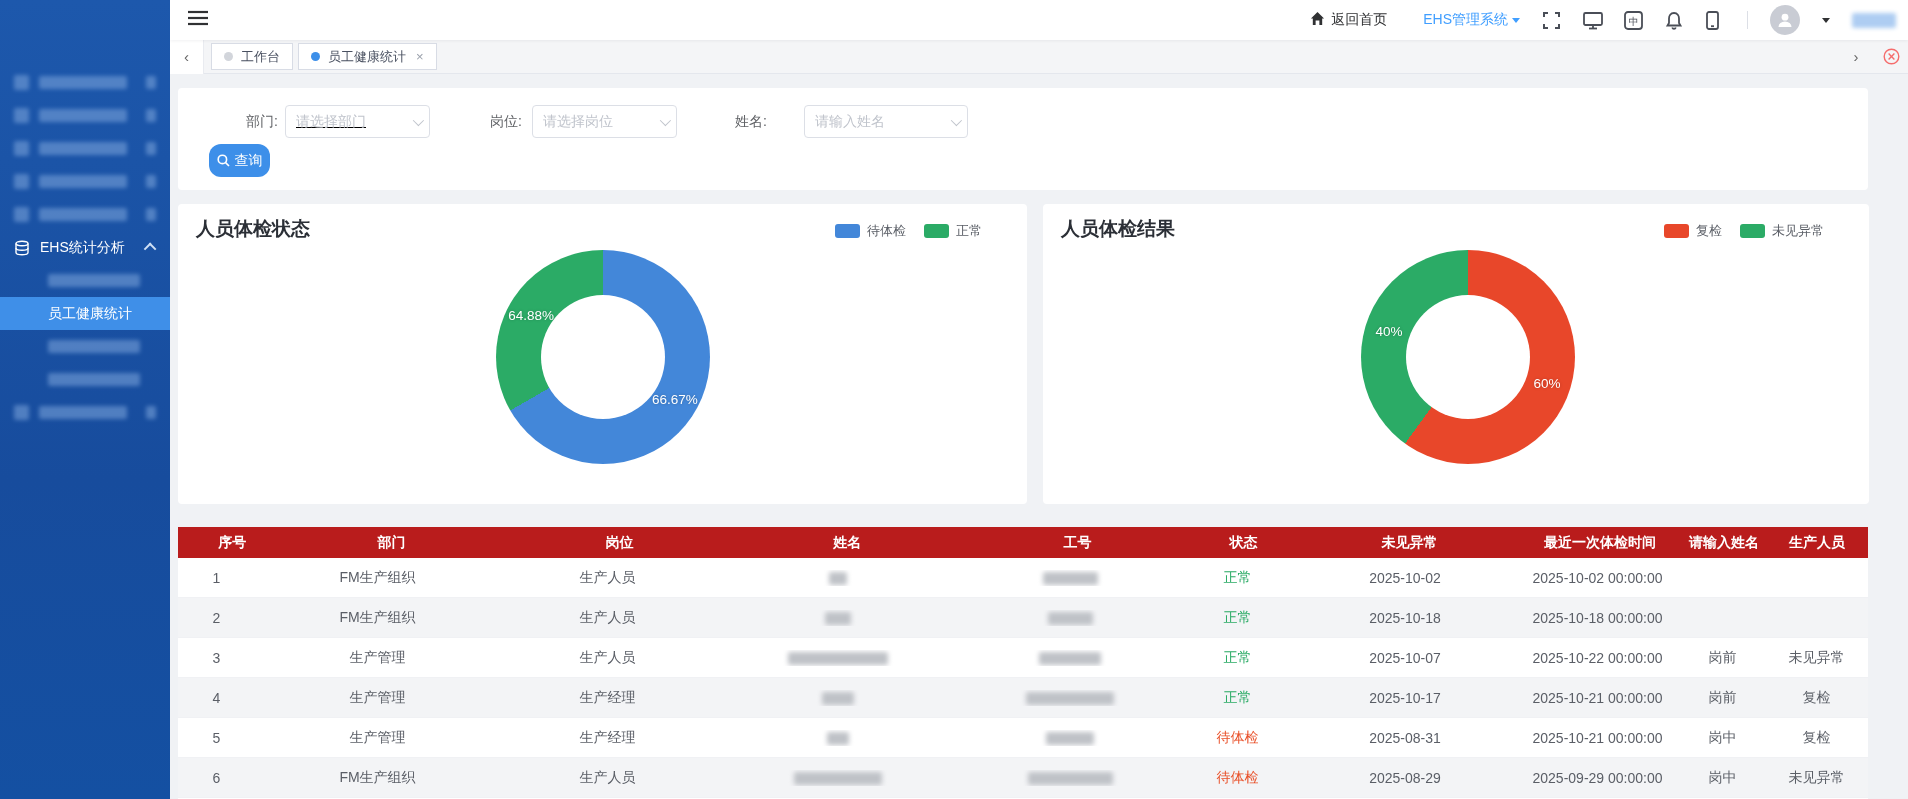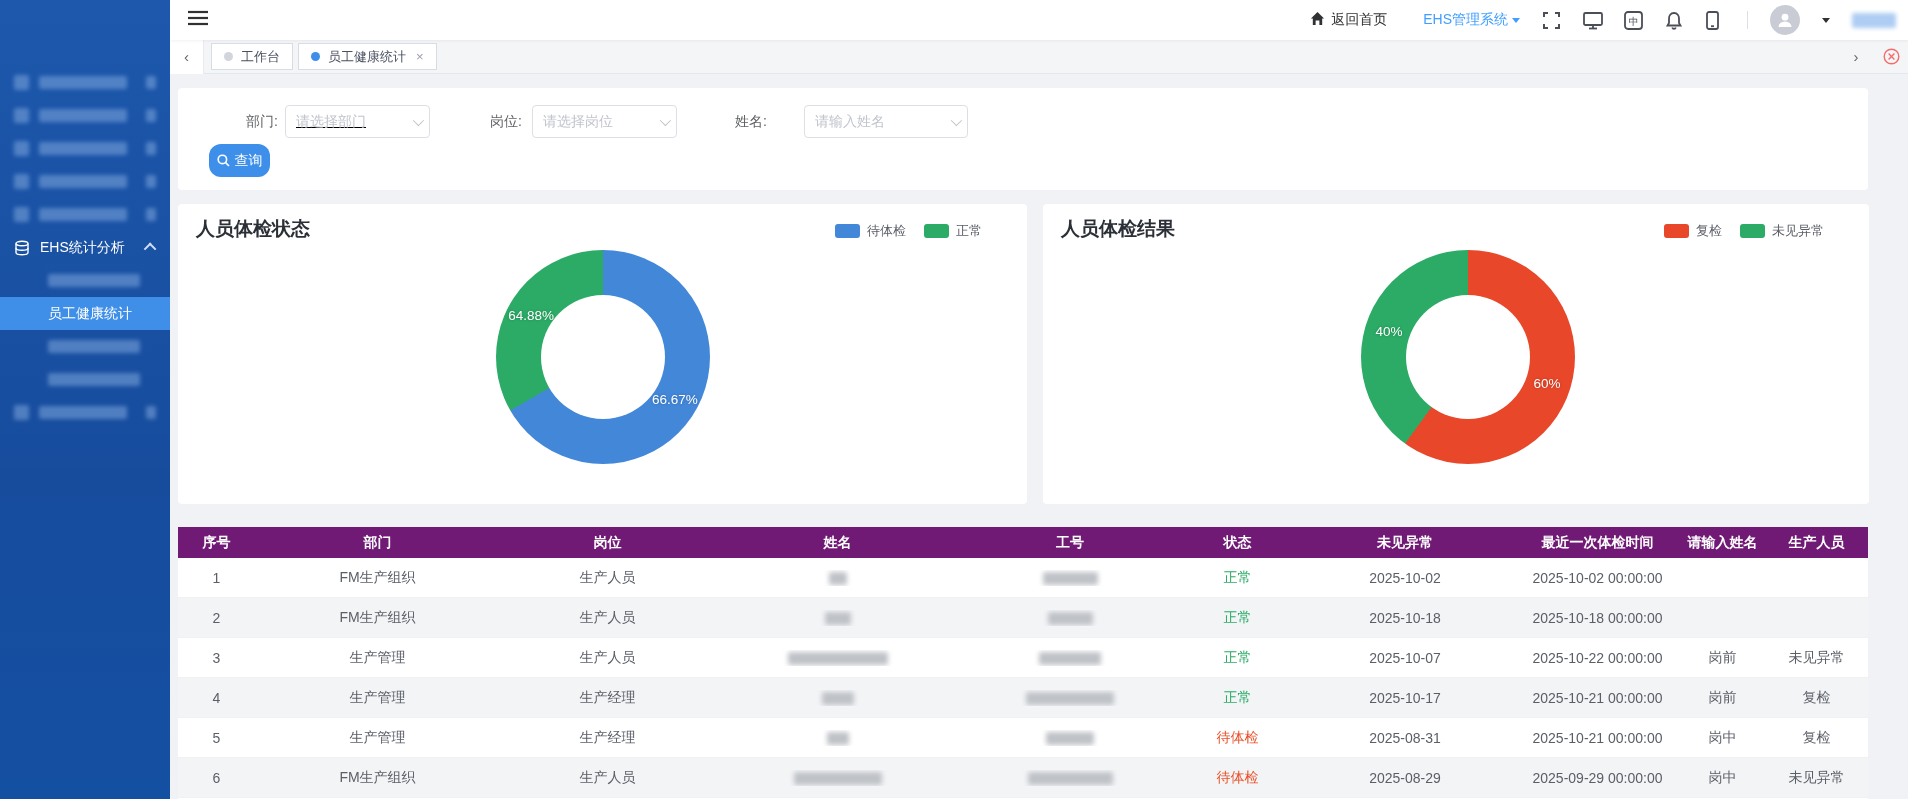--- a/index.html
+++ b/index.html
@@ -75,21 +75,21 @@
   .lg-swatch { width:25px; height:14px; border-radius:3px; }
   .lg-label { font-size:13px; color:#5a5e66; }
   .donut { position:absolute; width:214px; height:214px; border-radius:50%; }
   .donut .hole { position:absolute; left:50%; top:50%; width:124px; height:124px; margin:-62px 0 0 -62px;
                  border-radius:50%; background:#fff; }
   .slice-label { position:absolute; transform:translate(-50%,-50%); color:#fff; font-size:13.5px;
                  text-shadow:0 0 3px rgba(0,0,0,.25); white-space:nowrap; z-index:2; }
 
   
   .table-card { left:8px; top:453px; width:1690px; height:272px; border-radius:0; background:#fff; overflow:hidden; }
-  .t-header { display:flex; height:31px; background:#701a75; align-items:center; }
+  .t-header { display:flex; height:31px; background:#b91c1c; align-items:center;padding-left:16px; }
   .t-hcell { font-size:14px; font-weight:700; color:#fff; text-align:center; }
   .t-row { display:flex; height:40px; align-items:center; border-bottom:1px solid #f0f1f4; }
   .t-row:nth-child(even) { background:#f3f4f6; }
   .t-cell { font-size:14px; color:#5a5e66; text-align:center; overflow:hidden; }
   .t-cell.ok   { color:#2bab66; }
   .t-cell.warn { color:#e9512a; }
   .mask { display:inline-block; height:13px; background:#bfc2c7; filter:blur(2.5px); border-radius:2px; vertical-align:middle; }
 
   .c0{width:77px}.c1{width:245px}.c2{width:215px}.c3{width:245px}.c4{width:220px}
   .c5{width:115px}.c6{width:220px}.c7{width:165px}.c8{width:85px}.c9{width:103px}

